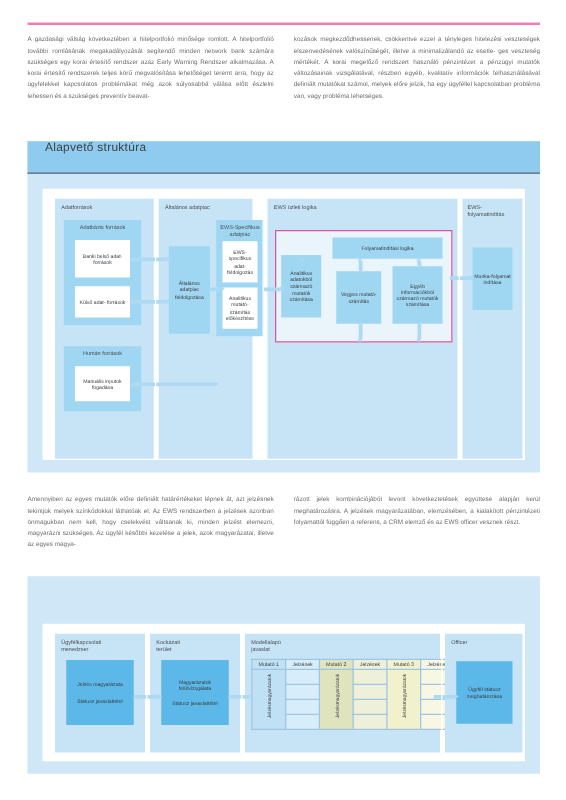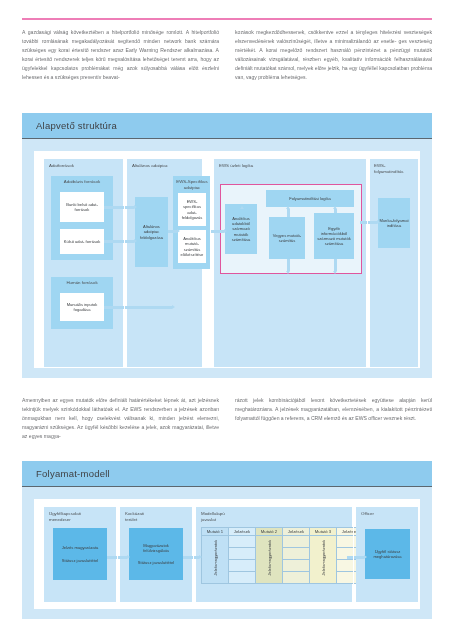--- a/index.html
+++ b/index.html
@@ -18,21 +18,21 @@
   
   .copy{position:absolute;top:28px;left:22px;width:410px;
     display:flex;gap:16px;}
   .copy .col{width:197px;}
   .copy p{margin:0;font-size:5.1px;line-height:9.1px;color:#6d6e71;
     text-align:justify;}
 
   
   .panel{position:absolute;background:#cfe7f7;}
   .panel-head{height:26px;background:#8ecbee;border-bottom:1.4px solid #5b6770;
-    display:flex;align-items:center;padding-left:14px;box-sizing:border-box;}
+    display:flex;align-items:flex-start;padding-left:14px;box-sizing:border-box;}
   .panel-title{font-size:9.5px;color:#3f4144;letter-spacing:.25px;}
   .panel-body{position:absolute;left:12px;right:12px;top:38px;bottom:10px;
     background:#ffffff;}
 
   
   .lane{position:absolute;background:#c7e4f7;}
   .lane-label{position:absolute;font-size:4.4px;line-height:5.6px;color:#4c4f52;}
   .box{position:absolute;background:#5cb8e8;}
   .box-lt{position:absolute;background:#9fd6f2;}
   .white-box{position:absolute;background:#ffffff;}
@@ -175,23 +175,20 @@
     <div class="col">
       <p>Amennyiben az egyes mutatók előre definiált határértékeket lépnek át, azt jelzésnek tekintjük melyek színkódokkal láthatóak el. Az EWS rendszerben a jelzések azonban önmagukban nem kell, hogy cselekvést váltsanak ki, minden jelzést elemezni, magyarázni szükséges. Az ügyfél későbbi kezelése a jelek, azok magyarázatai, illetve az egyes magya-</p>
     </div>
     <div class="col">
       <p>rázott jelek kombinációjából levont következtetések együttese alapján kerül meghatározásra. A jelzések magyarázatában, elemzésében, a kialakított pénzintézeti folyamattól függően a referens, a CRM elemző és az EWS officer vesznek részt.</p>
     </div>
   </div>
 
   <div class="panel" style="left:22px;top:461px;width:410px;height:158px;">
 
-    <div class="panel-head">
-      <span class="panel-title">Folyamat-modell</span>
-    </div>
 
     <div class="panel-body">
 
       <div class="lane" style="left:10px;top:8px;width:72px;height:95px;"></div>
       <div class="lane-label" style="left:15px;top:12px;width:66px;white-space:pre-line;">Ügyfélkapcsolati
 menedzser</div>
       <div class="box" style="left:19px;top:29px;width:54px;height:52px;">
         <div class="txt" style="flex-direction:column;gap:7px;">
           <span>Jelzés magyarázata</span>
           <span>Státusz javaslattétel</span>

